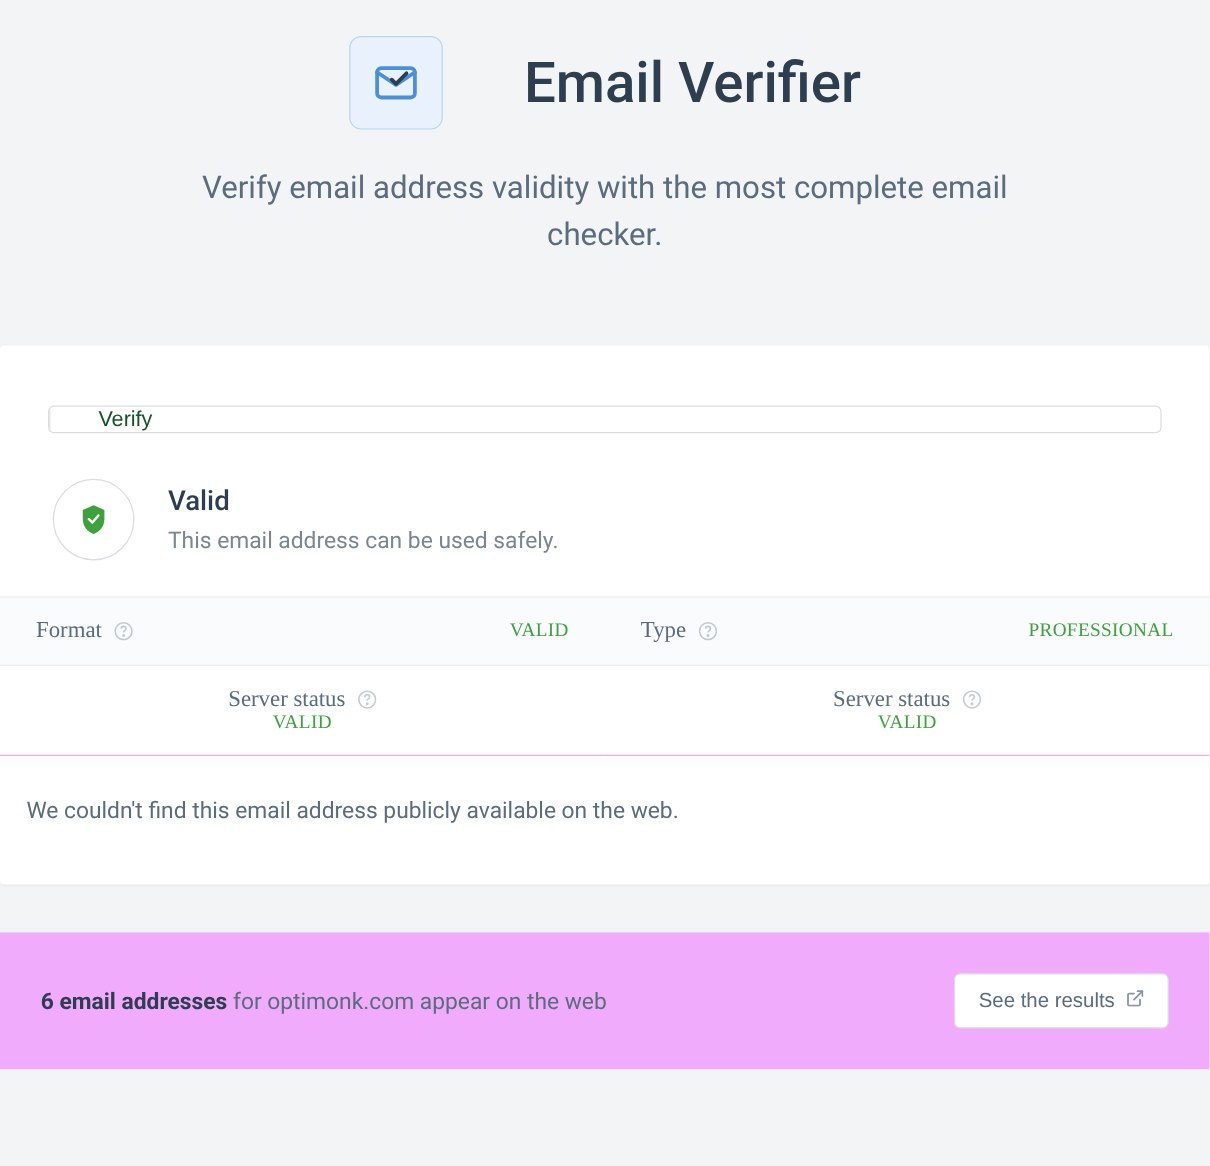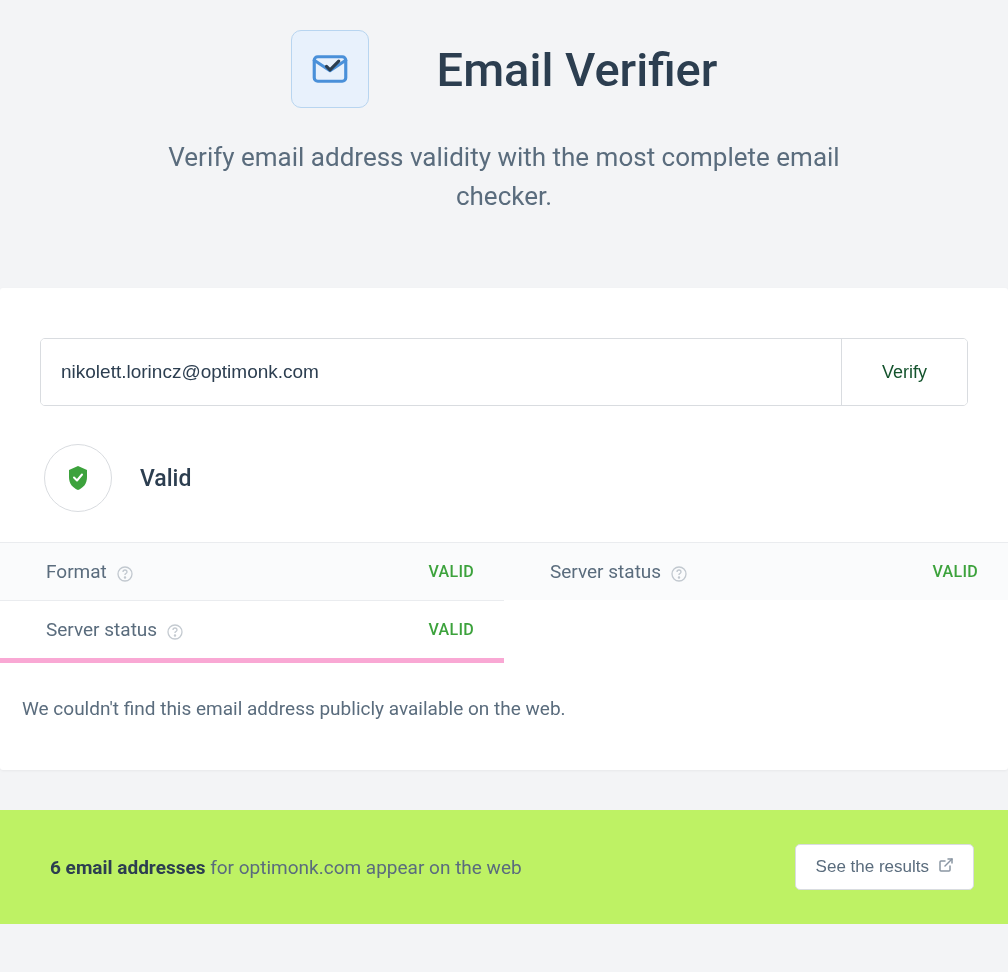--- a/index.html
+++ b/index.html
@@ -130,27 +130,29 @@
     
     .details-grid {
       display: grid;
       grid-template-columns: 1fr 1fr;
     }
     
     .detail-cell {
       display: flex;
       align-items: center;
       justify-content: space-between;
-      padding: 17px 30px 17px 46px;
+      padding: 17px 30px 17px 30px;
       border-top: 1px solid #eaecef;
+      font-family: Liberation Serif, serif;
     }
     
     .detail-cell:nth-child(3),
     .detail-cell:nth-child(4) {
-      border-bottom: 5px solid #f9a8d4;
+      border-bottom: 1px solid #f9a8d4;
+      flex-direction: column;
     }
     
     .detail-cell:nth-child(1),
     .detail-cell:nth-child(2) {
       background: #fafbfc;
     }
     
     .detail-label {
       display: flex;
       align-items: center;
@@ -172,22 +174,22 @@
       letter-spacing: 0.3px;
     }
     
     .no-results {
       padding: 34px 22px 50px;
       font-size: 19px;
       color: #5a6c7d;
     }
     
     .footer-section {
-      background: #bef264;
-      padding: 34px 34px 34px 50px;
+      background: #f0abfc;
+      padding: 34px 34px 34px 34px;
       margin-top: 40px;
       display: flex;
       align-items: center;
       justify-content: space-between;
     }
     
     .footer-text {
       font-size: 19px;
       color: #5a6c7d;
     }
@@ -223,52 +225,65 @@
       </svg>
     </div>
     <h1 class="page-title">Email Verifier</h1>
   </div>
   <p class="subtitle">Verify email address validity with the most complete email checker.</p>
 </div>
 
 <div class="main-card">
   <div class="search-section">
     <div class="search-row">
-      <input type="text" class="email-input" value="nikolett.lorincz@optimonk.com" style="">
       <button class="verify-button">Verify</button>
     </div>
   </div>
 
   <div class="status-section">
     <div class="shield-circle">
       <svg width="24" height="26" viewBox="0 0 24 26" fill="#3ca23c">
         <path d="M12 1 L21 5 L21 12 C21 19 17 23 12 25 C7 23 3 19 3 12 L3 5 Z"></path>
         <polyline points="8,12.5 11,15.5 16,9.5" fill="none" stroke="#fff" stroke-width="2" stroke-linecap="round" stroke-linejoin="round"></polyline>
       </svg>
     </div>
     <div class="status-text">
       <h2>Valid</h2>
+      <p>This email address can be used safely.</p>
     </div>
   </div>
 
   <div class="details-grid">
     <div class="detail-cell">
       <span class="detail-label">
         <span>Format</span>
         <span class="help-icon">
           <svg width="16" height="16" viewBox="0 0 16 16" fill="none" stroke="#8a96a3" stroke-width="1.3">
             <circle cx="8" cy="8" r="7"></circle>
             <path d="M6 6 C6 4.8 7 4 8 4 C9 4 10 4.8 10 6 C10 7 9 7.3 8.3 8 C8 8.3 8 8.7 8 9"></path>
             <circle cx="8" cy="11.5" r="0.6" fill="#8a96a3"></circle>
           </svg>
         </span>
       </span>
       <span class="detail-value">VALID</span>
     </div>
 
+    <div class="detail-cell">
+      <span class="detail-label">
+        <span>Type</span>
+        <span class="help-icon">
+          <svg width="16" height="16" viewBox="0 0 16 16" fill="none" stroke="#8a96a3" stroke-width="1.3">
+            <circle cx="8" cy="8" r="7"></circle>
+            <path d="M6 6 C6 4.8 7 4 8 4 C9 4 10 4.8 10 6 C10 7 9 7.3 8.3 8 C8 8.3 8 8.7 8 9"></path>
+            <circle cx="8" cy="11.5" r="0.6" fill="#8a96a3"></circle>
+          </svg>
+        </span>
+      </span>
+      <span class="detail-value">PROFESSIONAL</span>
+    </div>
 
     <div class="detail-cell">
       <span class="detail-label">
         <span>Server status</span>
         <span class="help-icon">
           <svg width="16" height="16" viewBox="0 0 16 16" fill="none" stroke="#8a96a3" stroke-width="1.3">
             <circle cx="8" cy="8" r="7"></circle>
             <path d="M6 6 C6 4.8 7 4 8 4 C9 4 10 4.8 10 6 C10 7 9 7.3 8.3 8 C8 8.3 8 8.7 8 9"></path>
             <circle cx="8" cy="11.5" r="0.6" fill="#8a96a3"></circle>
           </svg>

